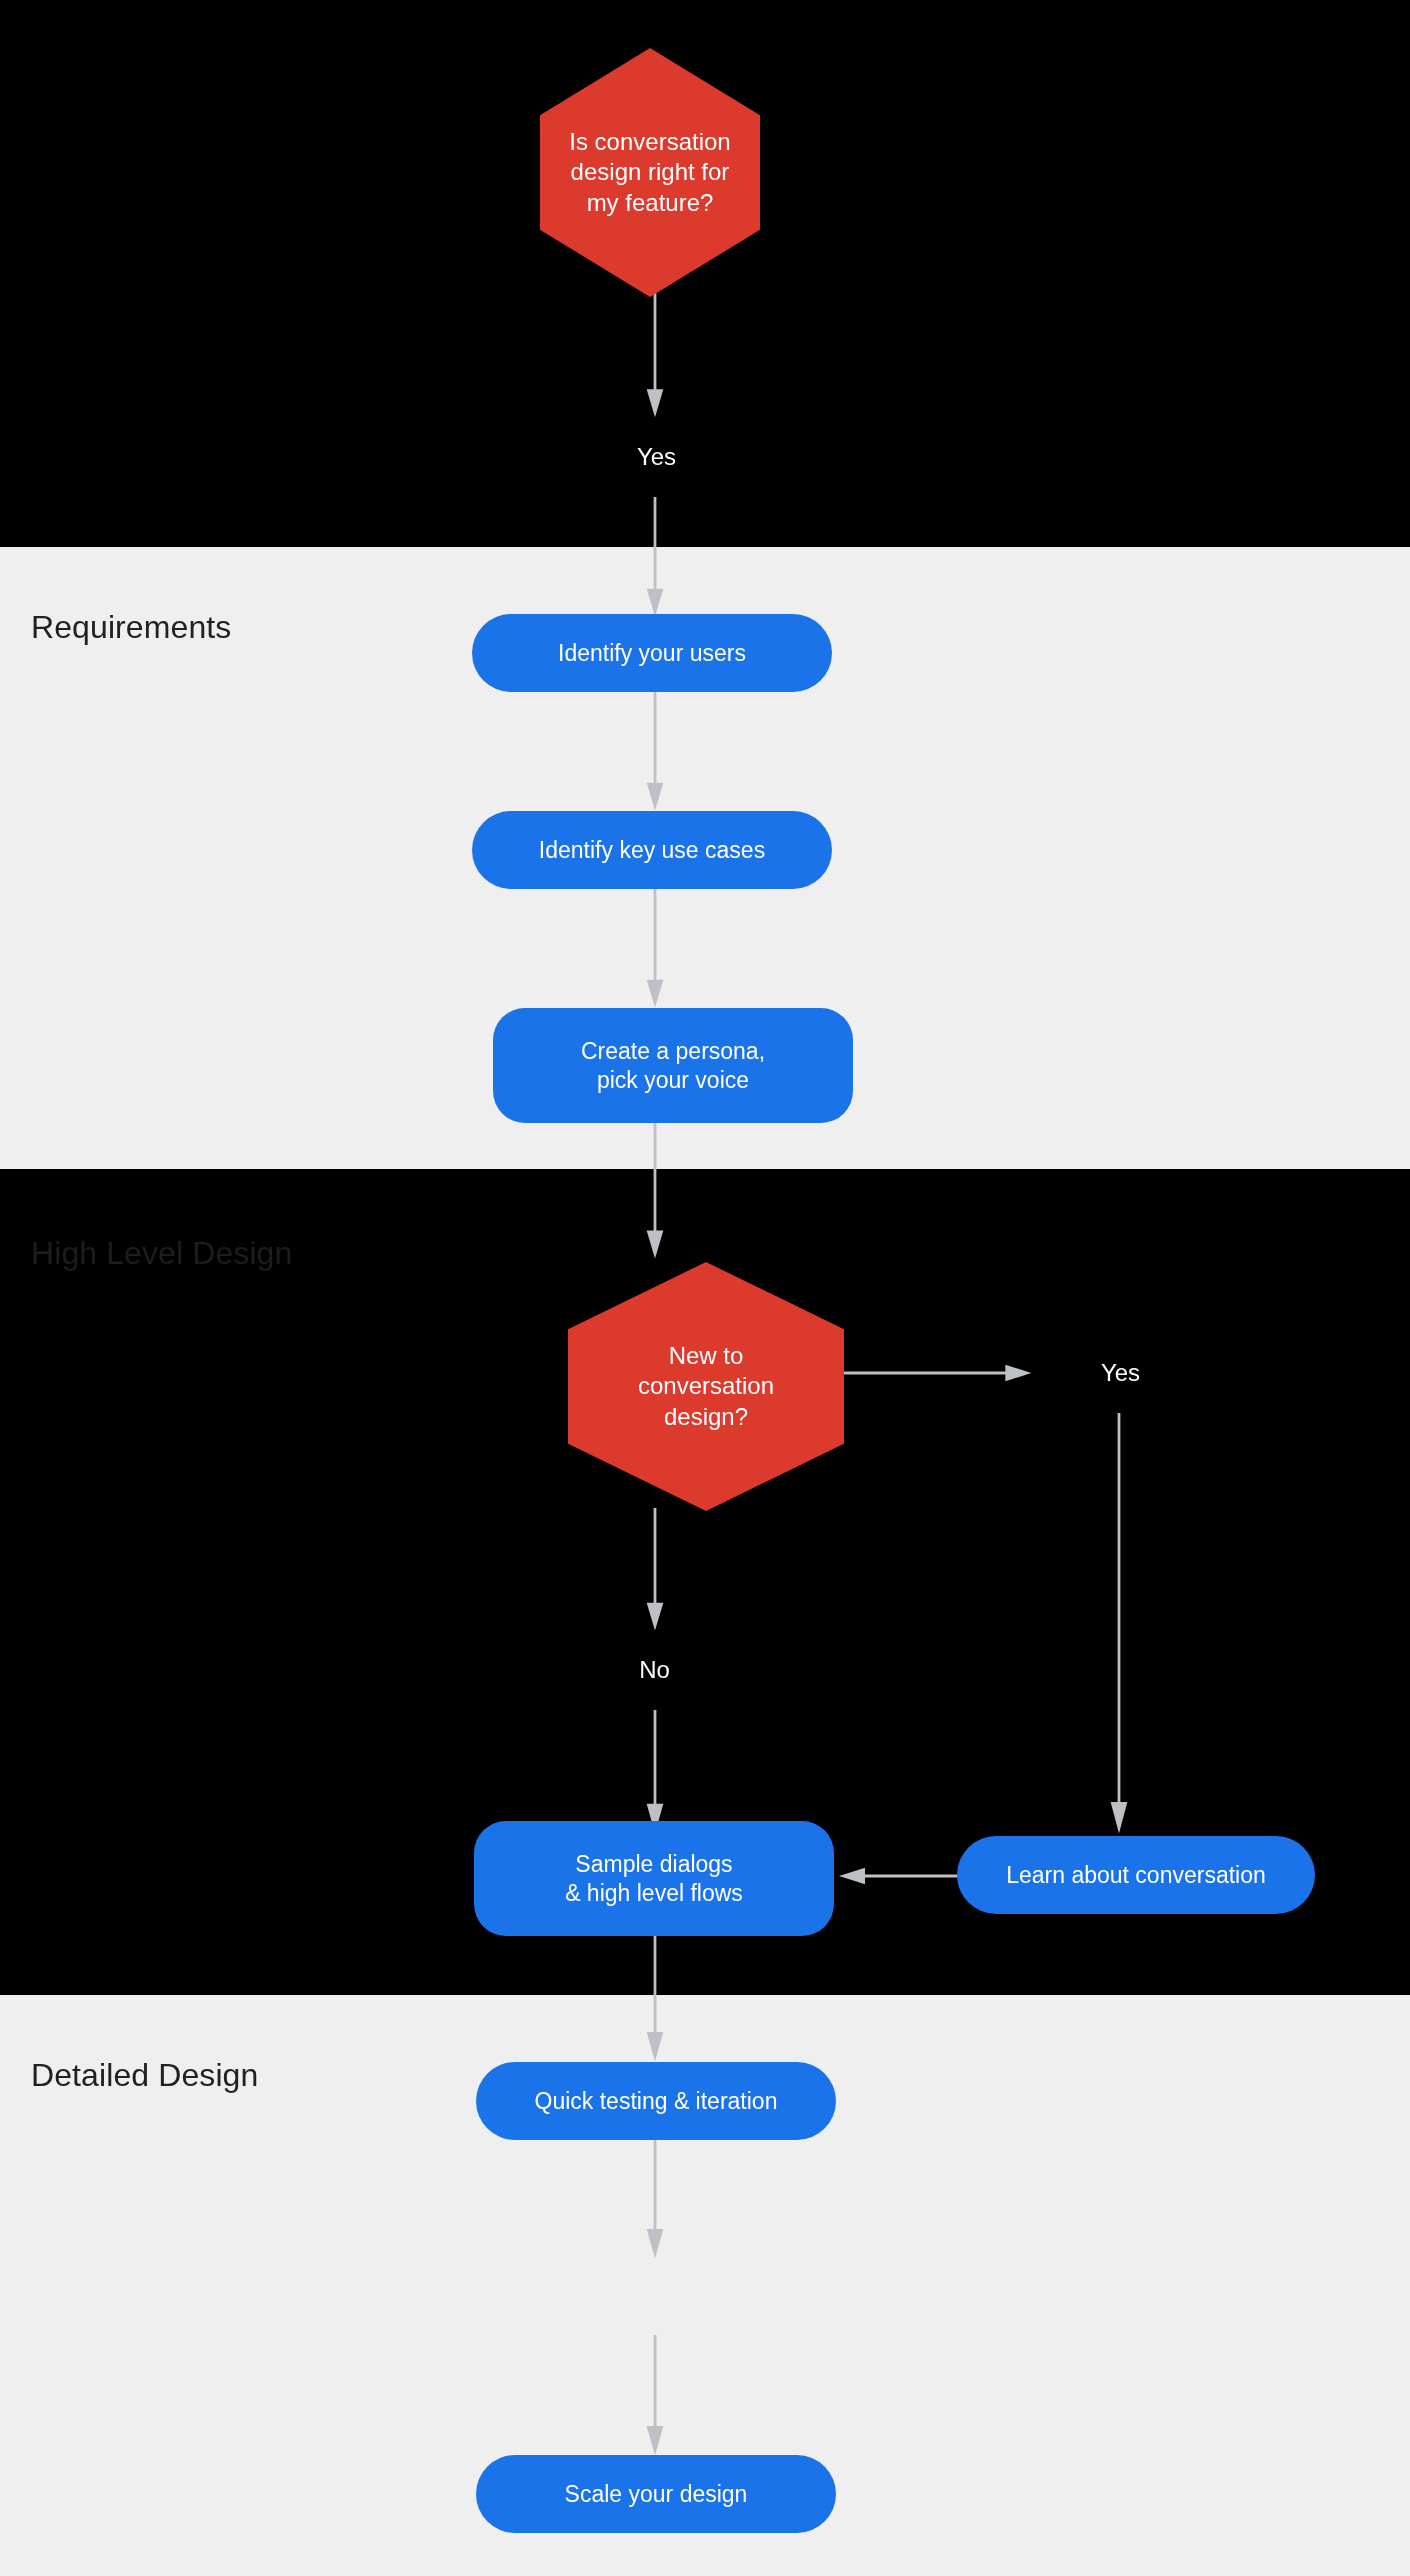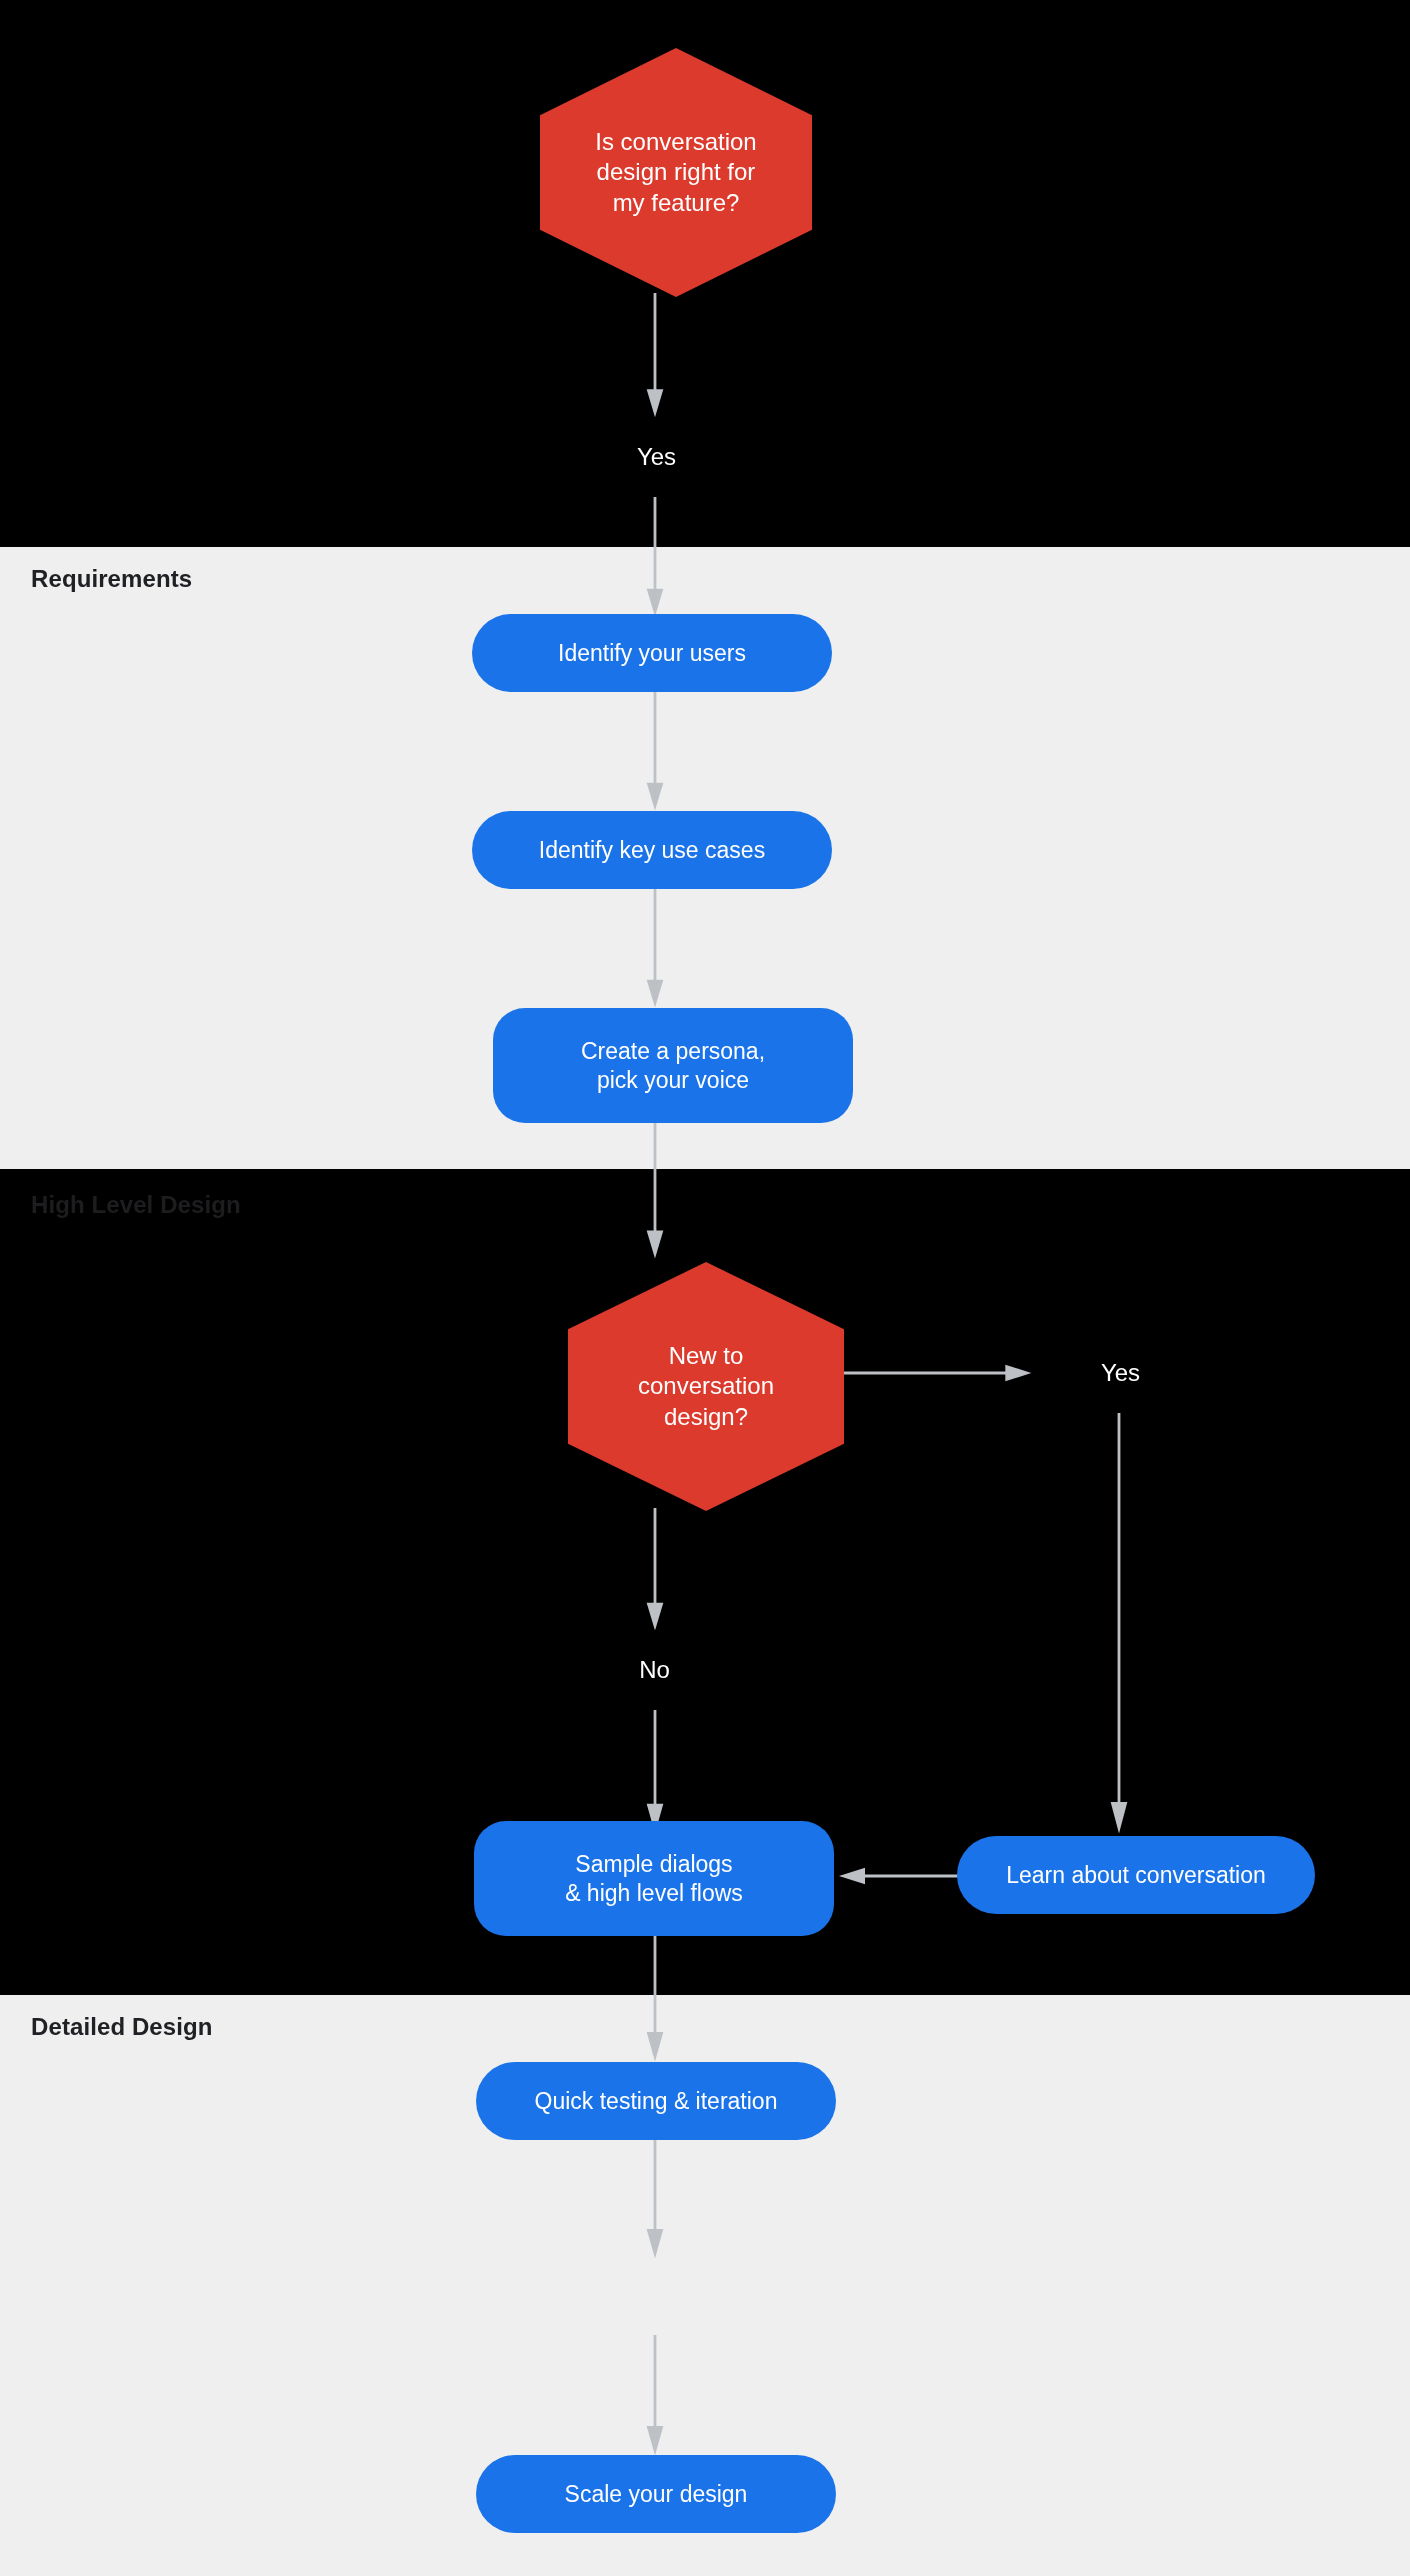--- a/index.html
+++ b/index.html
@@ -22,24 +22,25 @@
     position: absolute;
     left: 0;
     width: 1410px;
   }
   .band.dark  { background: #000000; }
   .band.light { background: #efeff0; }
 
   .band-label {
     position: absolute;
     left: 31px;
-    font-size: 24px;
-    font-weight: 700;
+    font-size: 32px;
+    font-weight: 400;
     letter-spacing: 0.1px;
     white-space: nowrap;
+    margin-top: 44px;
   }
   .band-label.on-light { color: #202124; }
   .band-label.on-dark  { color: #1d1d20; text-align: center; }  
 
   
   .node {
     position: absolute;
     display: flex;
     align-items: center;
     justify-content: center;
@@ -178,21 +179,21 @@
     </svg>
   </div>
 
   <div class="conn" style="left:640px; top:2335px;">
     <svg width="30" height="128" viewBox="0 0 32 138">
       <path class="arrow-stroke" d="M16,0 L16,110"></path>
       <path class="arrow-head" d="M16,130 L7,98 L25,98 Z"></path>
     </svg>
   </div>
 
-  <div class="node decision" style="left:540px; top:48px; width:272px; height:249px;">Is conversation
+  <div class="node decision" style="left:540px; top:48px; width:220px; height:249px;">Is conversation
 design right for
 my feature?</div>
 
   <div class="node box" style="left:572px; top:417px; width:169px; height:80px;">Yes</div>
 
   <div class="node pill" style="left:472px; top:811px; width:360px; height:78px;">Identify key use cases</div>
 
   <div class="node pill" style="left:472px; top:614px; width:360px; height:78px;">Identify your users</div>
 
   <div class="node rounded" style="left:476px; top:1008px; width:360px; height:115px;margin-left:17px;">Create a persona,

